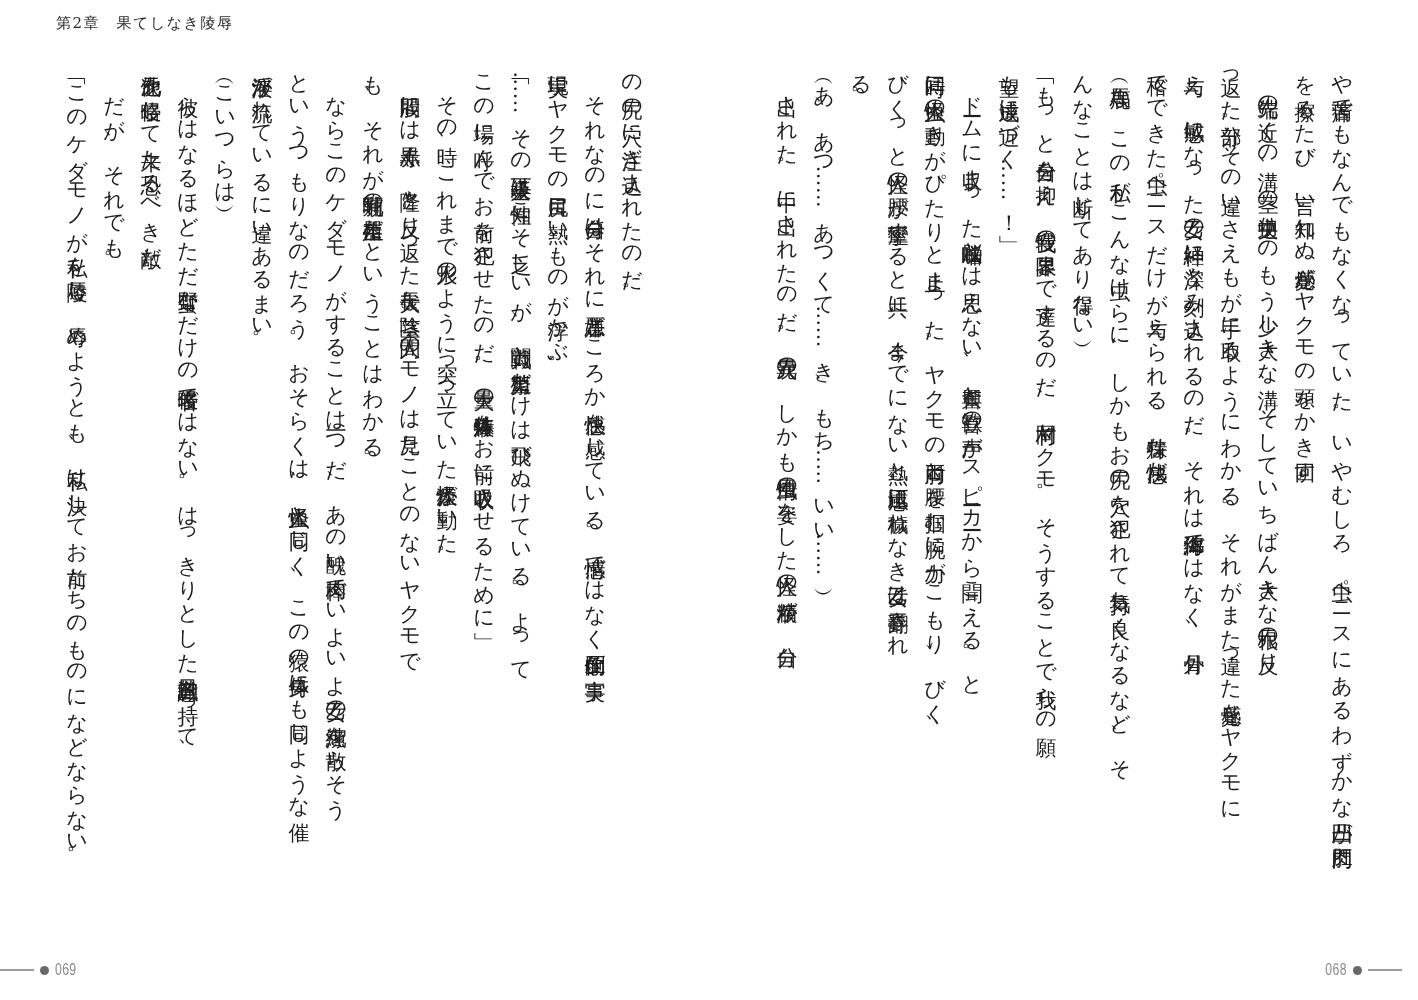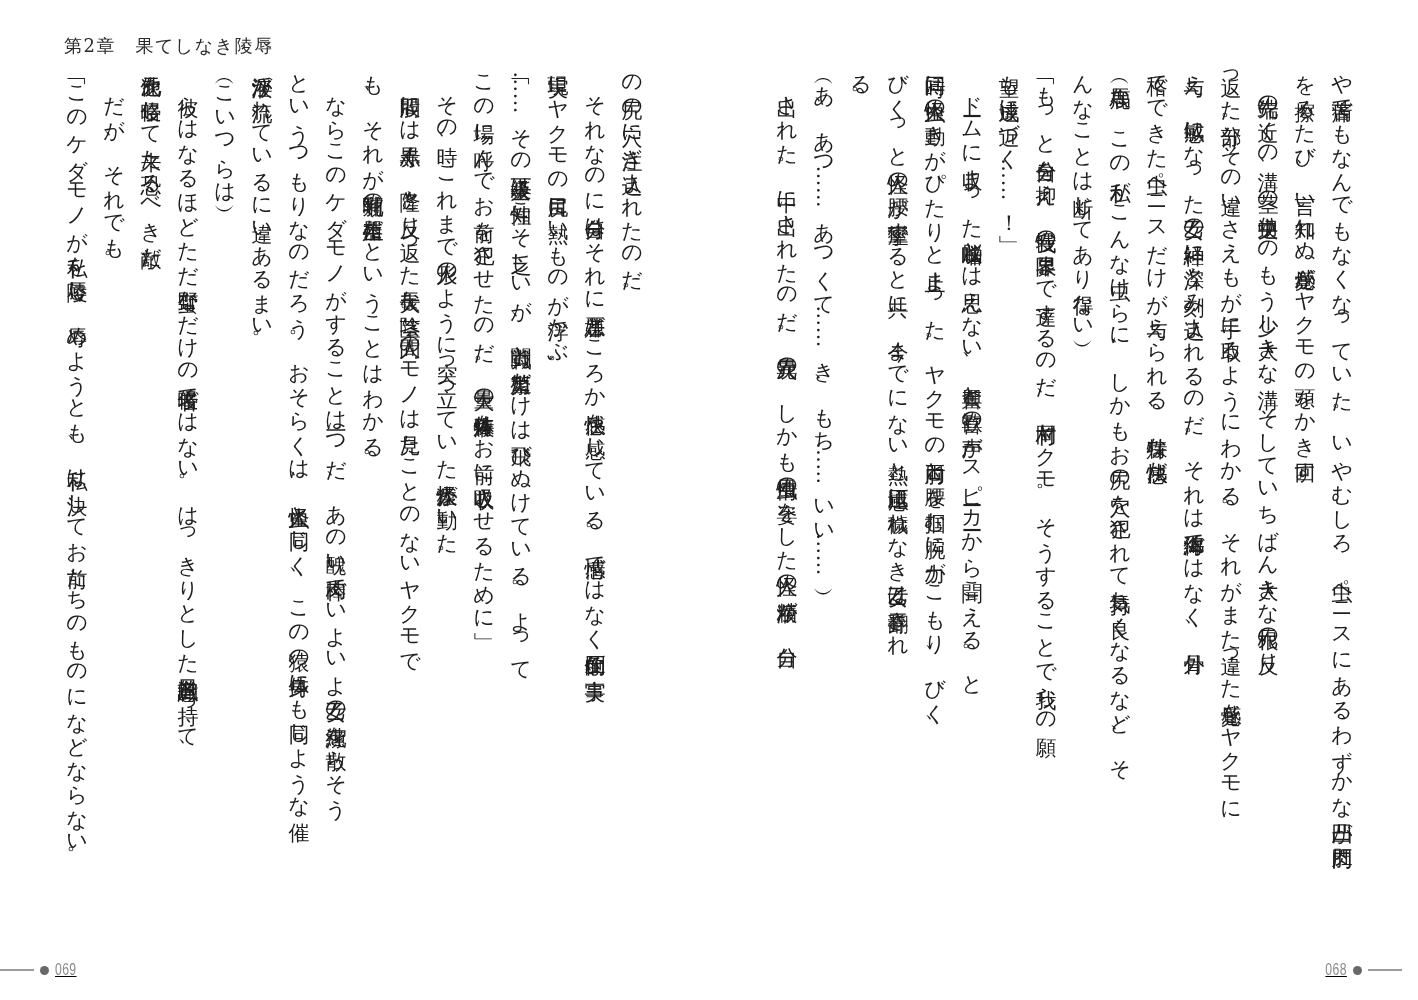--- a/index.html
+++ b/index.html
@@ -2,39 +2,39 @@
 <html lang="ja"><head>
 <meta charset="utf-8">
 <style>
   html,body{margin:0;padding:0;}
   body{
     width:1418px;height:1000px;position:relative;overflow:hidden;
     background:#ffffff;
     font-family:"DejaVu Serif","Liberation Serif",serif;
   }
   .chapter-header{
-    position:absolute;left:64px;top:14px;
-    font-size:18px;color:#2b2b2b;letter-spacing:1.5px;margin-top:20px;
+    position:absolute;left:56px;top:14px;
+    font-size:15px;color:#2b2b2b;letter-spacing:1.5px;
   }
   .page{
     position:absolute;top:60px;height:902px;
     writing-mode:vertical-rl;text-orientation:mixed;
     color:#1e1e1e;
   }
   .page-right{right:58px;}
   .page-left{right:768px;}
   .vtext{height:100%;}
   .tline{
     margin:0;padding:0;
     font-size:21px;line-height:37px;letter-spacing:0.3px;
     white-space:nowrap;
   }
   .footer{
     position:absolute;top:961px;height:18px;
-    display:flex;align-items:center;text-decoration:underline;
+    display:flex;align-items:center;
   }
   .footer-left{left:0;}
   .footer-right{right:16px;}
   .footer .rule{display:inline-block;width:34px;height:2px;background:#9b9b9b;}
   .footer .dot{display:inline-block;width:9px;height:9px;border-radius:50%;background:#686868;margin:0 6px;}
   .footer .num{
     display:inline-block;
     font-family:"Liberation Sans","DejaVu Sans",sans-serif;
     font-size:17px;color:#8a8a8a;letter-spacing:0.5px;
   }

